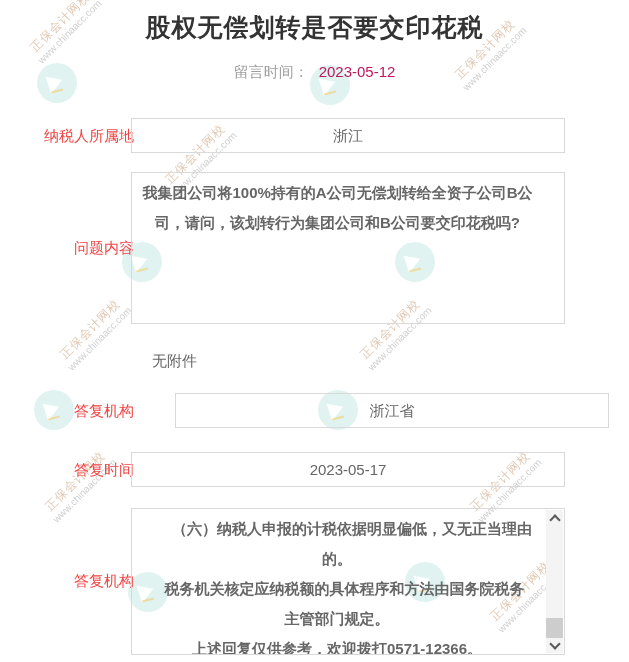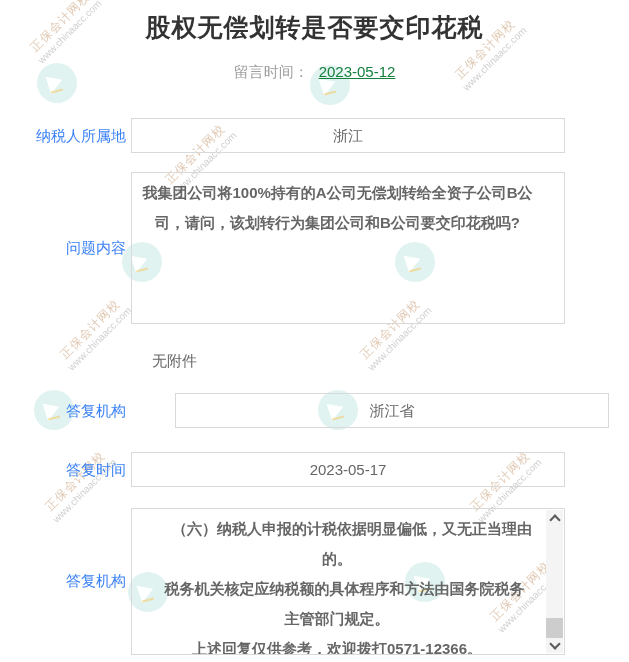--- a/index.html
+++ b/index.html
@@ -39,24 +39,24 @@
   .title{
     position:absolute;top:8px;left:0;width:629px;height:38px;
     margin:0;line-height:38px;text-align:center;
     font-size:25px;font-weight:bold;letter-spacing:1px;color:#333;
   }
   .subtitle{
     position:absolute;top:62px;left:0;width:629px;height:20px;
     line-height:20px;text-align:center;font-size:15px;
   }
   .subtitle .sub-label{color:#9e9e9e;}
-  .subtitle .sub-value{color:#15803d;margin-left:10px;text-decoration:underline;}
+  .subtitle .sub-value{color:#be185d;margin-left:10px;}
   .field-label{
-    position:absolute;left:8px;width:118px;text-align:right;
-    font-size:15px;color:#3b82f6;
+    position:absolute;left:16px;width:118px;text-align:right;
+    font-size:15px;color:#ef4444;
   }
   .box{
     position:absolute;left:131px;width:434px;
     border:1px solid #d9d9d9;background:transparent;
     box-sizing:border-box;font-size:15px;color:#666;text-align:center;
   }
   .input-line{height:35px;line-height:33px;padding:0 9px;}
   .textarea{
     white-space:pre-wrap;line-height:30px;
     padding:5px 30px 5px 9px;

